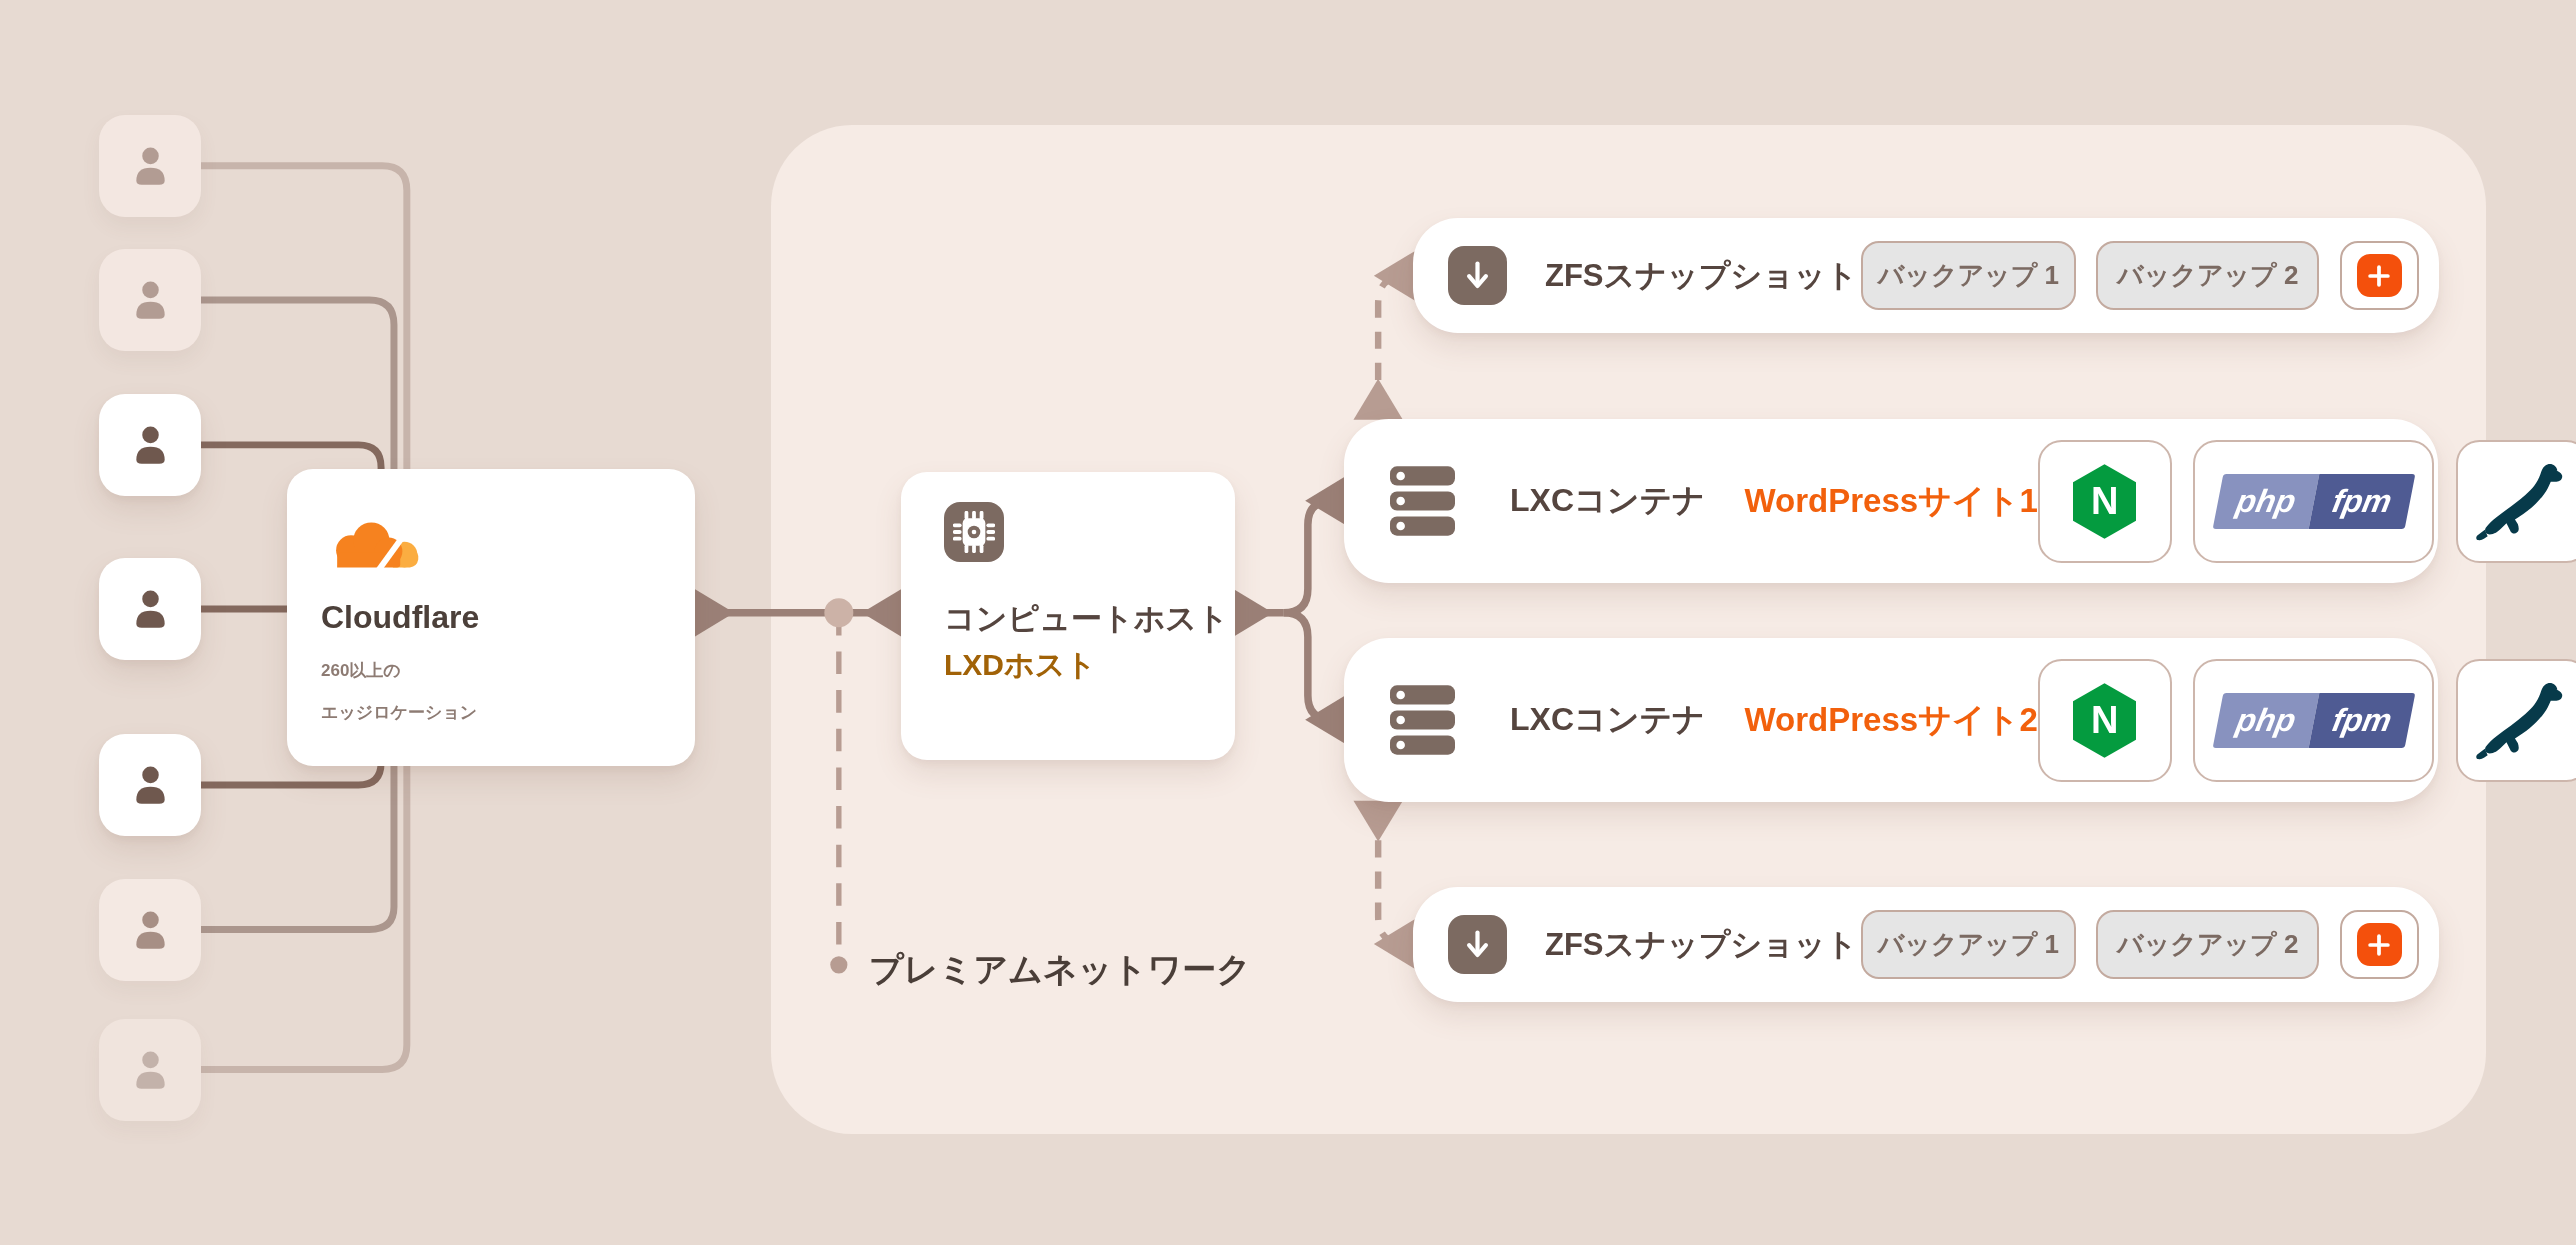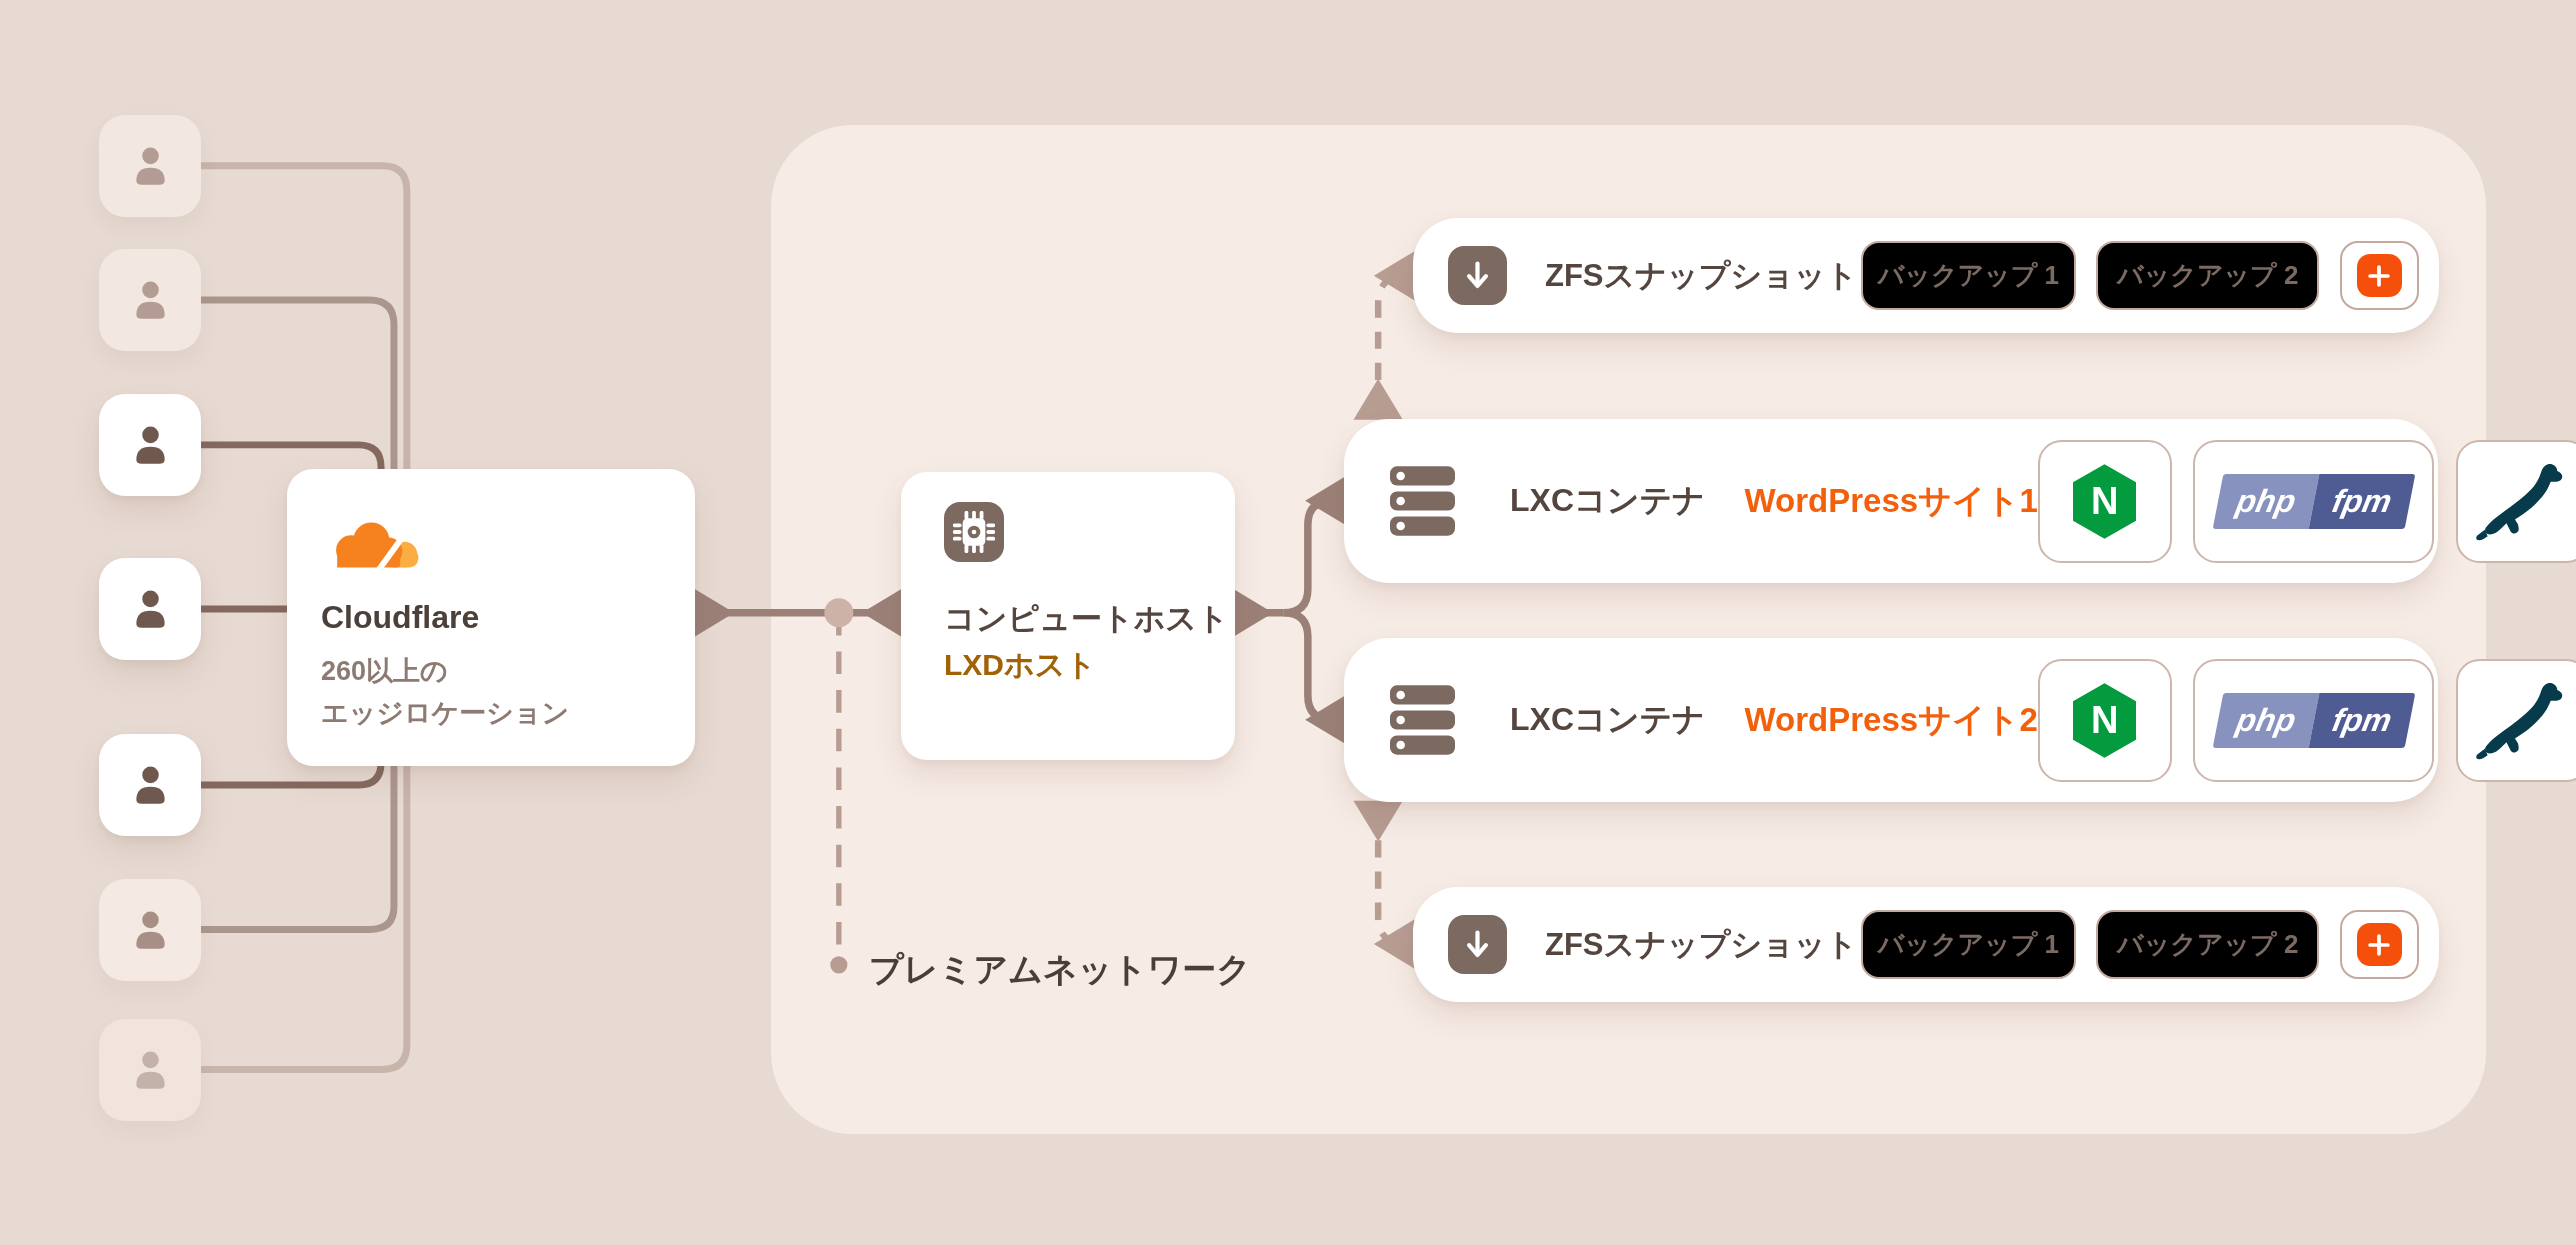--- a/index.html
+++ b/index.html
@@ -25,38 +25,38 @@
   .user.faint {background:#f0e4dd;box-shadow:0 9.7px 19.3px rgba(120,86,66,.05);}
   .user svg{width:59px;height:59px;}
   .user.active svg path,.user.active svg circle{fill:#6f584e;}
   .user.muted  svg path,.user.muted  svg circle{fill:#b29c93;}
   .user.muted2 svg path,.user.muted2 svg circle{fill:#a78f85;}
   .user.faint  svg path,.user.faint  svg circle{fill:#c3b2aa;}
   
   .cf{left:287px;top:469px;width:408px;height:297px;}
   .cf .logo{position:absolute;left:33px;top:46px;width:107px;height:62px;}
   .cf .title{position:absolute;left:34px;top:130px;font-size:32px;font-weight:700;color:#4c403a;}
-  .cf .sub{position:absolute;left:34px;top:181px;font-size:27px;font-weight:700;color:#8d7b73;line-height:42px;}
+  .cf .sub{position:absolute;left:34px;top:181px;font-size:17px;font-weight:700;color:#8d7b73;line-height:42px;}
   
   .compute{left:901px;top:472px;width:334px;height:288px;}
   .iconsq{
     display:flex;align-items:center;justify-content:center;
     background:#7c6a61;border-radius:16px;
   }
   .compute .iconsq{position:absolute;left:43px;top:30px;width:60px;height:60px;}
   .compute .title{position:absolute;left:43px;top:126px;font-size:31px;font-weight:700;color:#55453f;}
   .compute .sub{position:absolute;left:43px;top:173px;font-size:30px;font-weight:700;color:#a16207;}
   
   .row{display:flex;align-items:center;border-radius:45px;}
   .zfs{left:1413px;width:1026px;height:115px;padding:0;}
   .zfs .iconsq{width:59px;height:59px;margin-left:35px;flex:none;}
   .zfs .label{margin-left:38px;font-size:31px;font-weight:700;color:#55453f;white-space:nowrap;}
   .zfs .btns{margin-left:auto;margin-right:20.4px;display:flex;gap:20.4px;align-items:center;}
   .pill{
-    height:69px;border:2.1px solid #c3aa9f;border-radius:18px;background:#000000;
+    height:69px;border:2.1px solid #c3aa9f;border-radius:18px;background:#e5e5e5;
     display:flex;align-items:center;justify-content:center;
     font-size:26px;font-weight:700;color:#7b6a62;white-space:nowrap;box-sizing:border-box;
   }
   .pill.b1{width:215px;} .pill.b2{width:223px;}
   .addbtn{
     width:79px;height:69px;border:2.1px solid #c3aa9f;border-radius:18px;background:#fff;
     display:flex;align-items:center;justify-content:center;box-sizing:border-box;
   }
   .addcore{width:45px;height:43px;background:#f4500c;border-radius:13px;
     display:flex;align-items:center;justify-content:center;}

